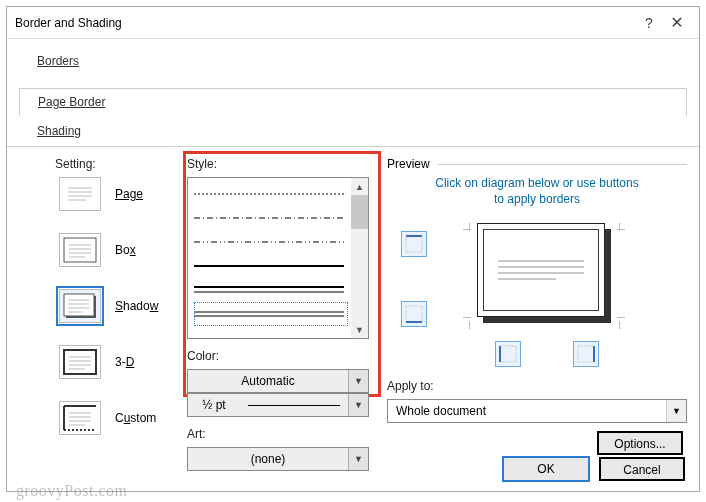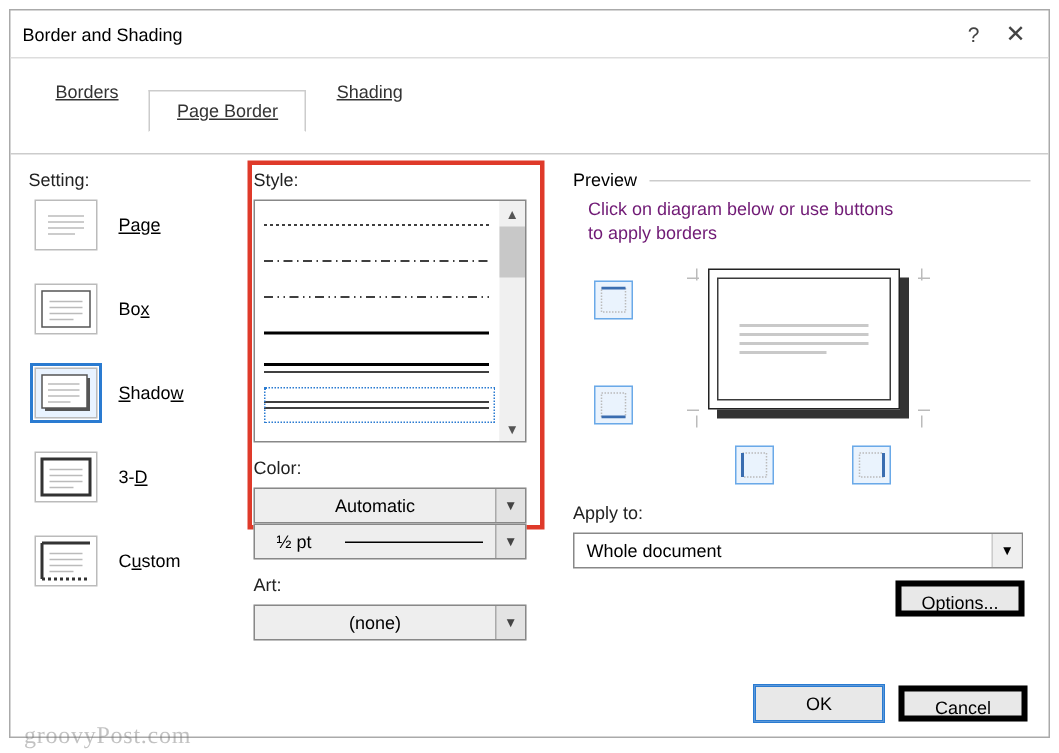--- a/index.html
+++ b/index.html
@@ -2,26 +2,26 @@
 <html><head>
 <meta charset="utf-8">
 <style>
   * { box-sizing: border-box; font-family: "Segoe UI", Tahoma, sans-serif; font-size: 12px; }
   body { margin: 0; background: #fff; width: 706px; height: 502px; position: relative; }
   .outer { position: absolute; left: 6px; top: 6px; width: 694px; height: 486px; border: 1px solid #aaa; background: #fff; }
   .titlebar { height: 32px; display: flex; align-items: center; padding: 0 8px; border-bottom: 1px solid #ddd; }
   .titlebar .title { flex: 1; font-size: 12px; }
   .titlebar .help { width: 28px; text-align: center; font-size: 14px; color: #444; }
   .titlebar .close { width: 28px; text-align: center; font-size: 16px; color: #444; }
-  .tabs { display: flex; padding: 8px 12px 15px 12px; border-bottom: 1px solid #ccc; gap: 2px; }
+  .tabs { display: flex; padding: 8px 12px 3px 12px; border-bottom: 1px solid #ccc; gap: 2px; flex-direction: column; }
   .tab { padding: 6px 18px 6px 18px; cursor: pointer; position: relative; top: 1px; color: #333; }
   .tab.active { border: 1px solid #ccc; border-bottom: 1px solid #fff; background: #fff; margin-top: 12px; }
   .tab .u { text-decoration: underline; }
   .body { display: flex; padding: 10px 12px 4px 12px; }
-  .col-setting { width: 150px; }
+  .col-setting { width: 150px; margin-left: 36px; }
   .col-style { width: 195px; position: relative; }
   .col-preview { flex: 1; padding-left: 18px; }
   .section-label { font-size: 12px; color: #222; margin-bottom: 6px; }
   .setting-item { display: flex; align-items: center; margin: 6px 0 22px 4px; gap: 14px; cursor: pointer; }
   .setting-icon { width: 42px; height: 34px; border: 1px solid #bbb; display: flex; align-items: center; justify-content: center; background: #fff; }
   .setting-icon.selected { outline: 2px solid #2a7bd1; outline-offset: 1px; background: #e9f3ff; }
   .setting-icon svg { width: 36px; height: 28px; }
   .setting-label .u { text-decoration: underline; }
   .highlight-red { position: absolute; left: -4px; top: -6px; width: 198px; height: 246px; border: 3px solid #df3a2a; pointer-events: none; }
   .style-list { position: relative; width: 182px; height: 162px; border: 1px solid #888; background: #fff; margin-top: 2px; }
@@ -33,37 +33,37 @@
   .style-row { height: 24px; display: flex; align-items: center; }
   .style-row.selected { outline: 1px dotted #2a7bd1; outline-offset: -1px; background: #fff; }
   .label2 { margin-top: 10px; }
   .combo { width: 182px; height: 24px; border: 1px solid #888; background: #eee; display: flex; align-items: center; position: relative; }
   .combo .txt { flex: 1; text-align: center; }
   .combo .arrow { width: 20px; height: 100%; display: flex; align-items: center; justify-content: center; border-left: 1px solid #aaa; background: #e3e3e3; font-size: 9px; color: #444; }
   .combo.width .wtxt { width: 52px; text-align: center; }
   .combo.width .wline { flex: 1; border-top: 1px solid #000; margin: 0 8px; }
   .preview-label { display: flex; align-items: center; margin-bottom: 4px; }
   .preview-label .line { flex: 1; border-top: 1px solid #ccc; margin-left: 8px; }
-  .preview-hint { text-align: left; font-size: 12px; color: #701a75; margin: 4px 10px 10px 10px; line-height: 1.35; }
+  .preview-hint { text-align: center; font-size: 12px; color: #0369a1; margin: 4px 10px 10px 10px; line-height: 1.35; }
   .preview-grid { position: relative; height: 150px; }
   .pbtn { width: 26px; height: 26px; border: 1px solid #6aa9e8; background: #eaf3fd; position: absolute; display: flex; align-items: center; justify-content: center; }
   .pbtn svg { width: 18px; height: 18px; }
   .page-preview { position: absolute; left: 90px; top: 6px; width: 134px; height: 100px; }
   .page-shadow { position: absolute; left: 6px; top: 6px; width: 128px; height: 94px; background: #333; }
   .page { position: absolute; left: 0; top: 0; width: 128px; height: 94px; background: #fff; border: 1px solid #222; }
   .page-inner { position: absolute; left: 5px; top: 5px; right: 5px; bottom: 5px; border: 1px solid #3a3a3a; display: flex; flex-direction: column; justify-content: center; gap: 4px; padding: 18px 14px; }
   .tline { height: 2px; background: #c9c9c9; }
   .tline.short { width: 67%; }
   .tick { position: absolute; background: #bbb; }
   .apply-row { margin-top: 12px; }
   .applycombo { width: 300px; height: 24px; border: 1px solid #888; display: flex; align-items: center; }
   .applycombo .txt { flex: 1; padding-left: 8px; }
   .applycombo .arrow { width: 20px; height: 100%; display: flex; align-items: center; justify-content: center; border-left: 1px solid #ccc; background: #efefef; font-size: 9px; }
   .options-row { text-align: right; margin-top: 8px; padding-right: 4px; }
-  .btn { display: inline-block; min-width: 86px; height: 24px; line-height: 22px; text-align: center; border: 4px solid #000000; background: #e8e8e8; padding: 0 10px; cursor: pointer; }
+  .btn { display: inline-block; min-width: 86px; height: 24px; line-height: 22px; text-align: center; border: 2px solid #000000; background: #e8e8e8; padding: 0 10px; cursor: pointer; }
   .btn.primary { border: 1px solid #2a7bd1; outline: 1px solid #2a7bd1; }
   .footer { position: absolute; bottom: 10px; right: 14px; display: flex; gap: 10px; }
   .watermark { position: absolute; left: 16px; bottom: 2px; font-size: 16px; color: rgba(120,120,120,0.45); font-family: Georgia, serif; letter-spacing: 0.5px; pointer-events: none; }
 </style>
 </head>
 <body>
 
 <div class="outer">
 
   <div class="titlebar">

